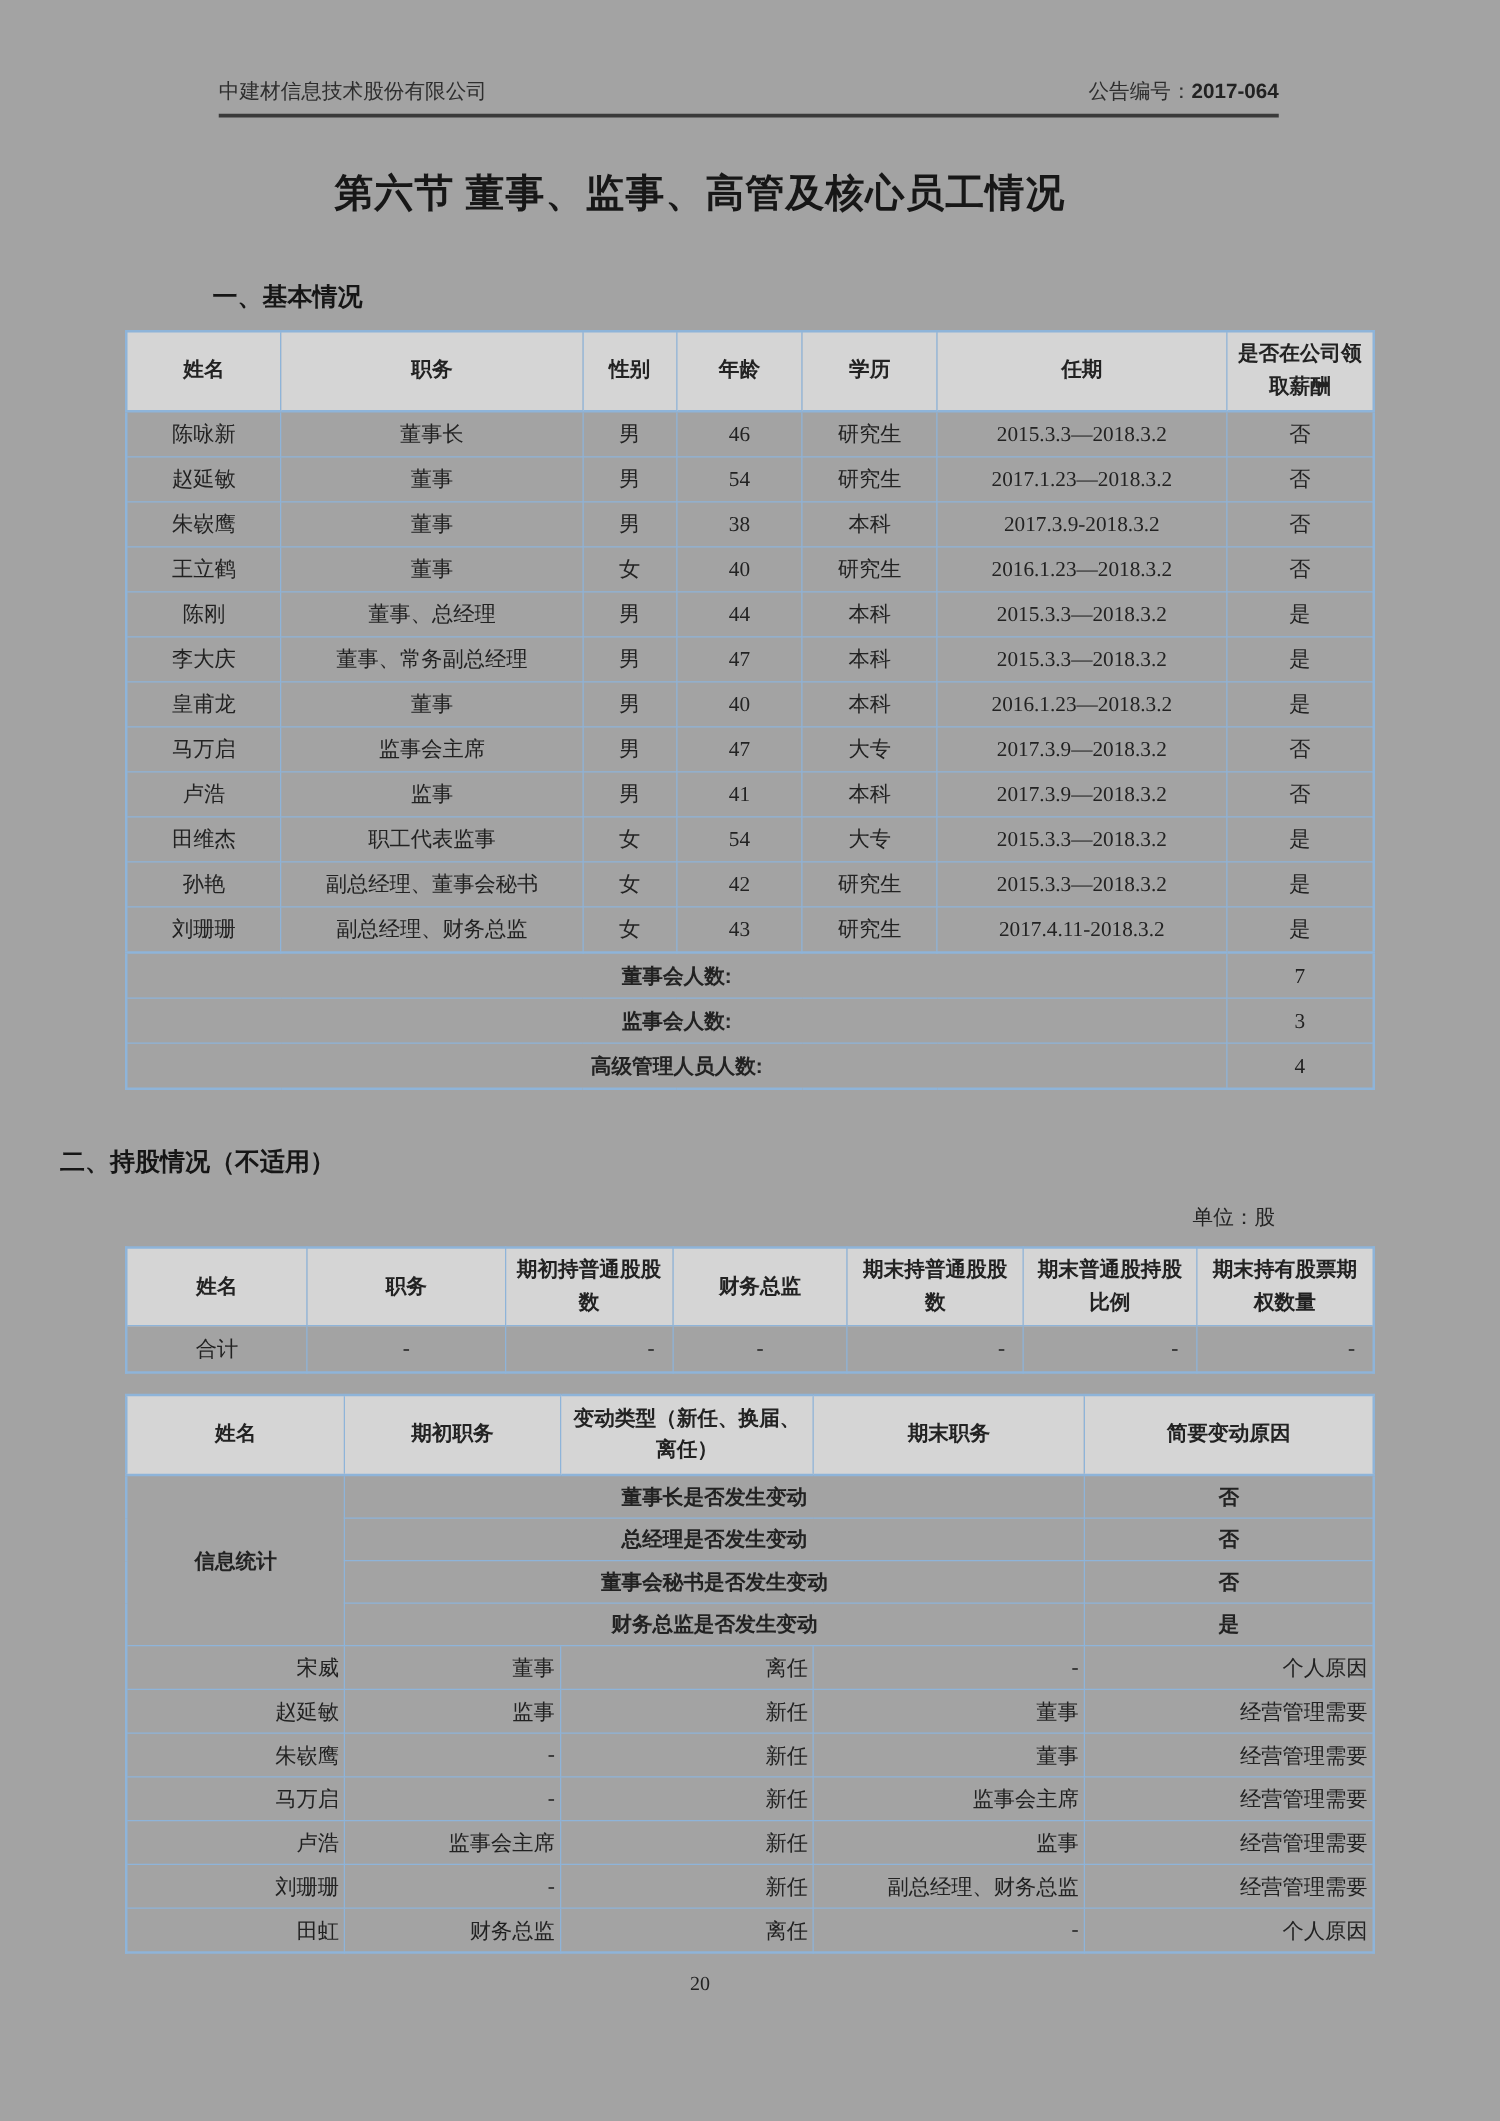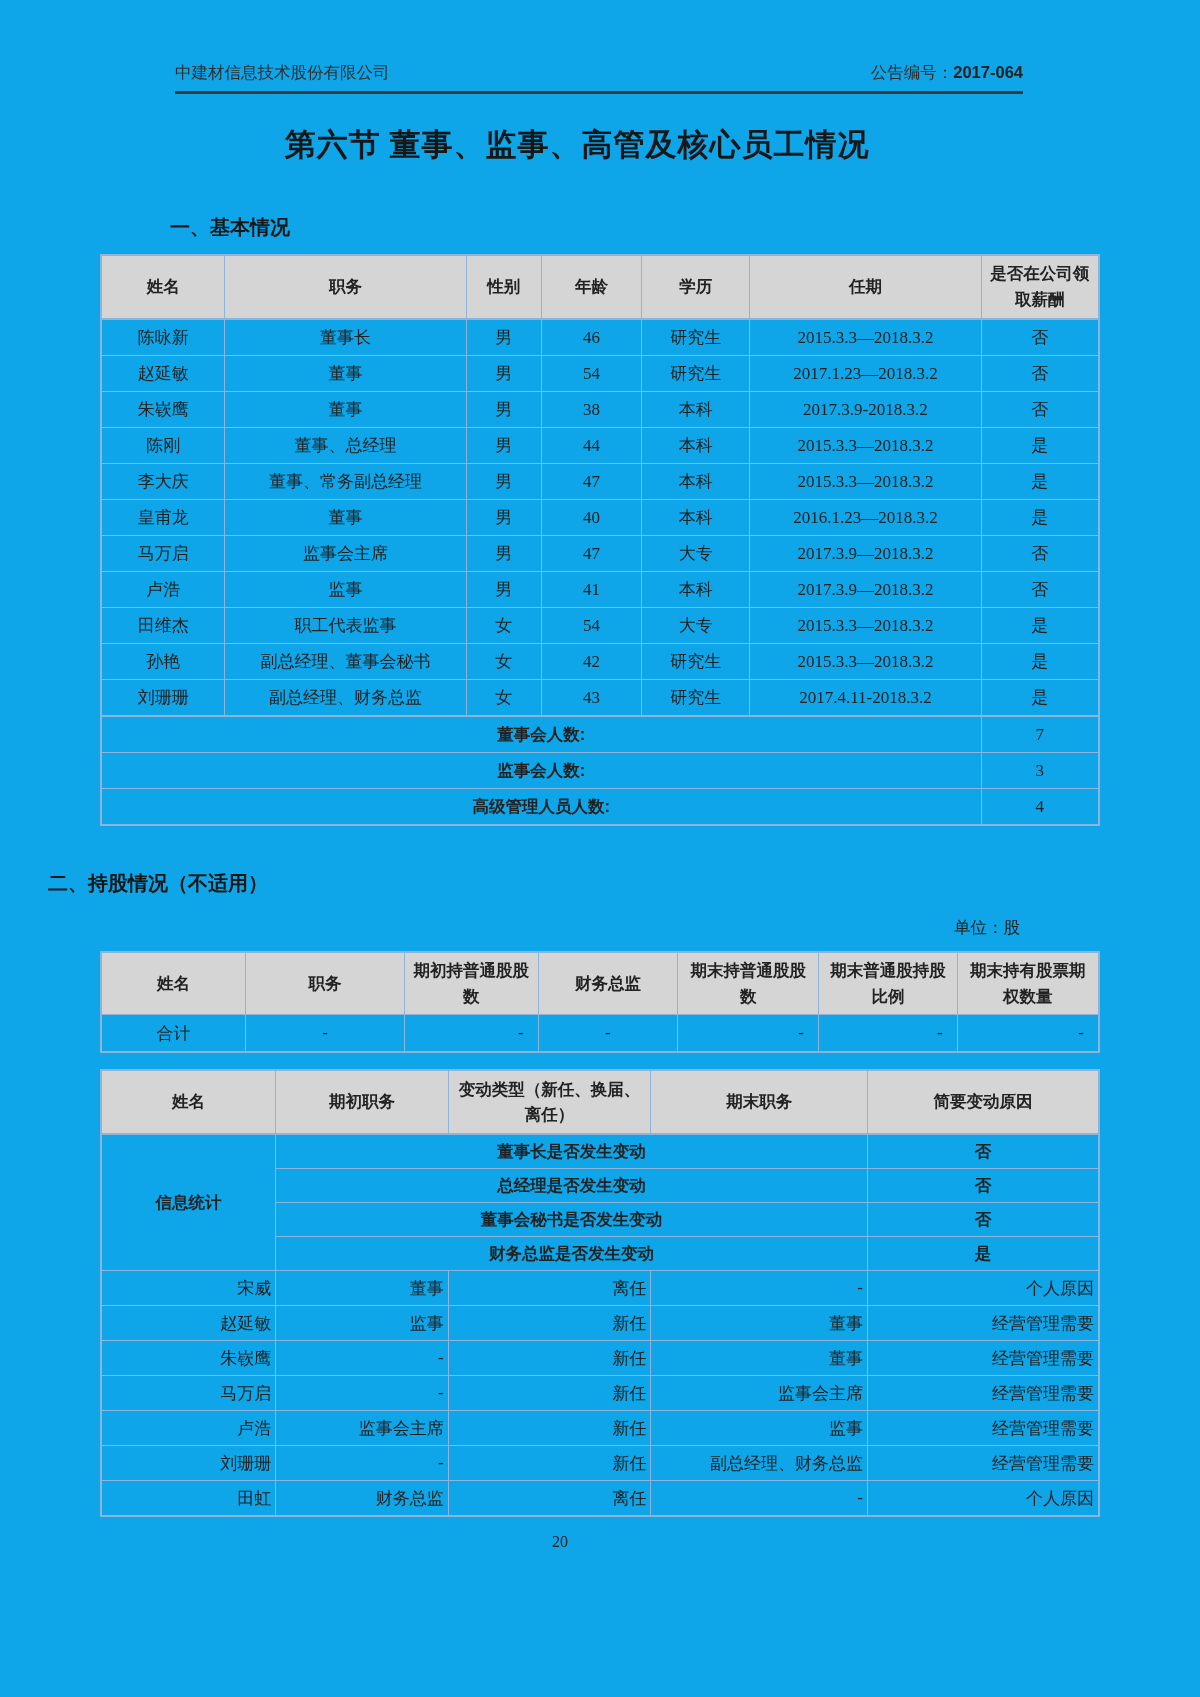--- a/index.html
+++ b/index.html
@@ -1,45 +1,44 @@
 <!DOCTYPE html>
 <html><head>
 <meta charset="utf-8">
 <style>
   html,body{margin:0;padding:0;background:#ffffff;}
   .page{
     position:relative;
     width:1200px;height:1697px;
     margin:0 auto;
-    background:#0ea5e9;
+    background:#a3a3a3;
     color:#1f1f1f;
     overflow:hidden;
     font-family:"Liberation Serif","DejaVu Serif",serif;
   }
   
   .doc-header{
     margin:62px 177px 0 175px;
     display:flex;justify-content:space-between;align-items:flex-end;
     border-bottom:3px solid #3a3a3a;
     padding-bottom:7px;
     font-size:16.5px;
     color:#2e2e2e;
   }
   .notice-no{font-family:"Liberation Sans","DejaVu Sans",sans-serif;font-weight:bold;color:#222;margin-top:17px;}
   
   .doc-title{
-    margin-top:30px;
+    margin-top:40px;
     width:1120px;
     text-align:center;
     font-size:31px;
     font-weight:bold;
     letter-spacing:1px;
     color:#171717;
     font-family:"Liberation Serif","DejaVu Serif",serif;
-    padding-left:17px;
   }
   
   .sec-heading{
     margin:48px 0 13px 170px;
     font-size:20px;
     font-weight:bold;
     color:#161616;
     font-family:Liberation Sans, sans-serif;
   }
   .sec-heading.s2{margin-top:44px;margin-left:48px;}
@@ -167,20 +166,29 @@
         <tr>
           <td>朱嵚鹰</td>
           <td>董事</td>
           <td>男</td>
           <td>38</td>
           <td>本科</td>
           <td>2017.3.9-2018.3.2</td>
           <td>否</td>
         </tr>
         <tr>
+          <td>王立鹤</td>
+          <td>董事</td>
+          <td>女</td>
+          <td>40</td>
+          <td>研究生</td>
+          <td>2016.1.23—2018.3.2</td>
+          <td>否</td>
+        </tr>
+        <tr>
           <td>陈刚</td>
           <td>董事、总经理</td>
           <td>男</td>
           <td>44</td>
           <td>本科</td>
           <td>2015.3.3—2018.3.2</td>
           <td>是</td>
         </tr>
         <tr>
           <td>李大庆</td>

